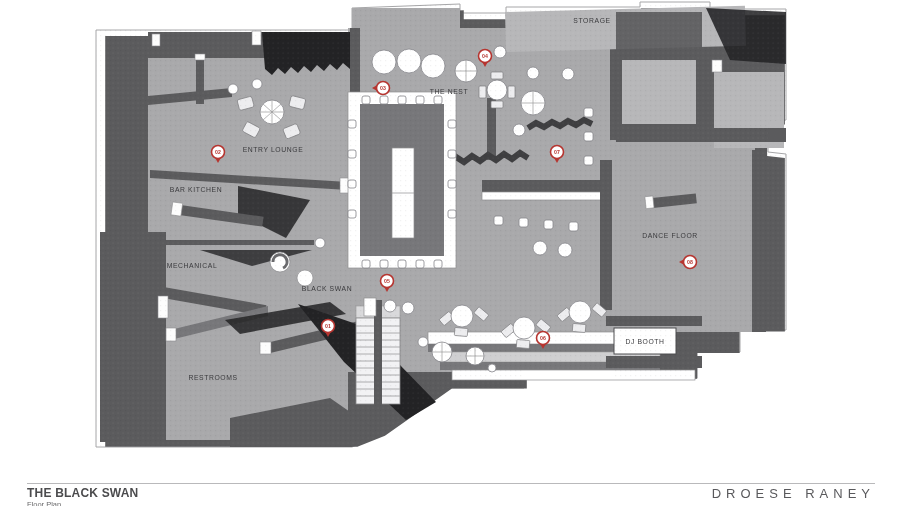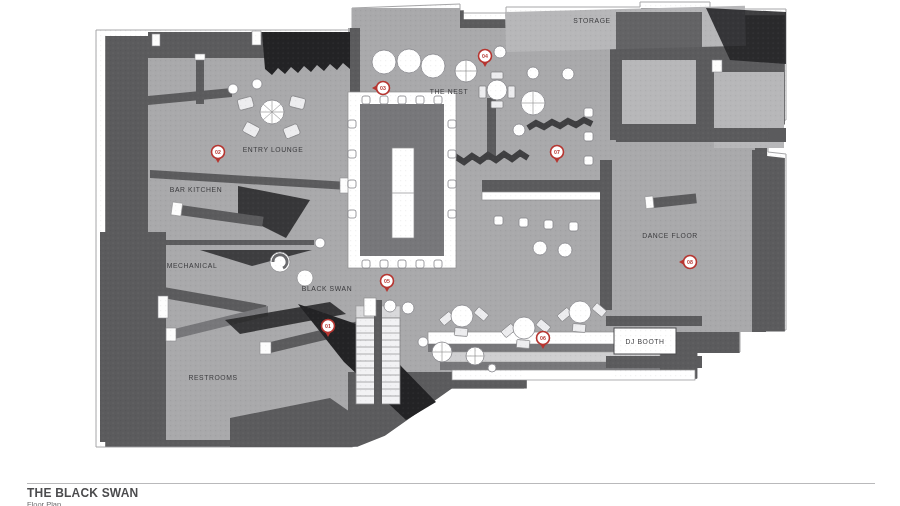--- a/index.html
+++ b/index.html
@@ -329,14 +329,15 @@
           <circle class="kn-ring" r="6.5"></circle>
         <text class="kn-num" y="2">08</text>
       </g>
     </g>
   </svg>
 
   <div id="titleblock">
     <div class="tb-line"></div>
     <div class="tb-title">THE BLACK SWAN</div>
     <div class="tb-sub">Floor Plan</div>
+    <div class="tb-firm">DROESE RANEY</div>
   </div>
 </div>
 
 </body></html>

